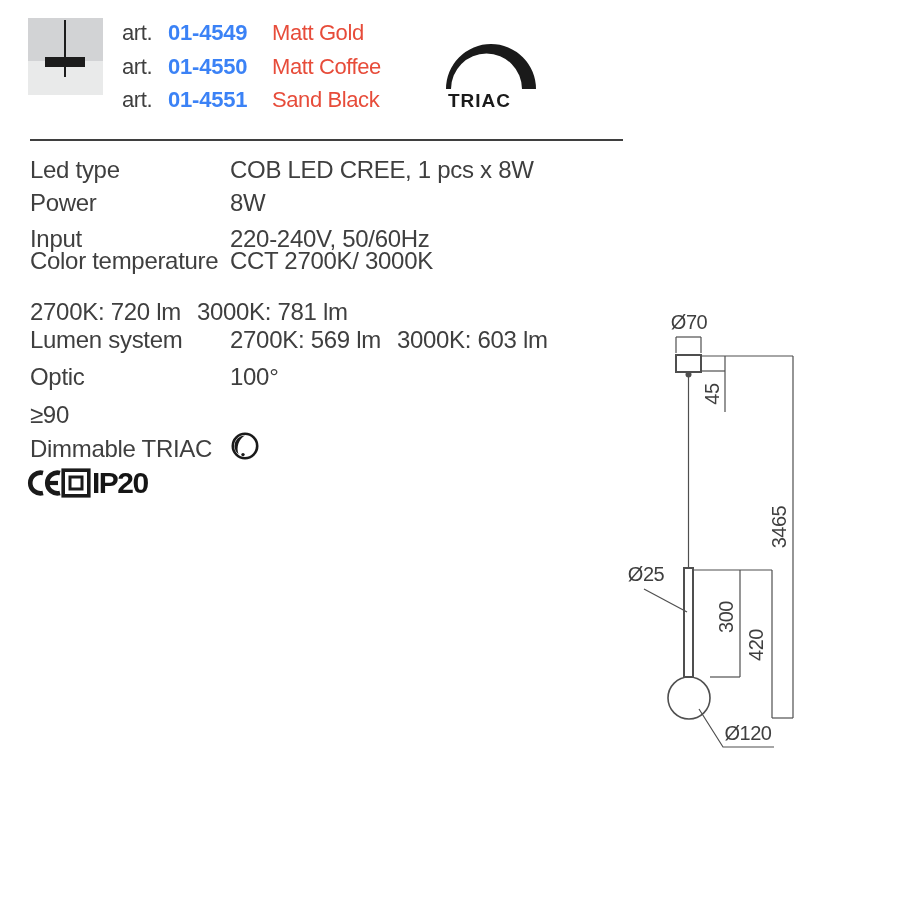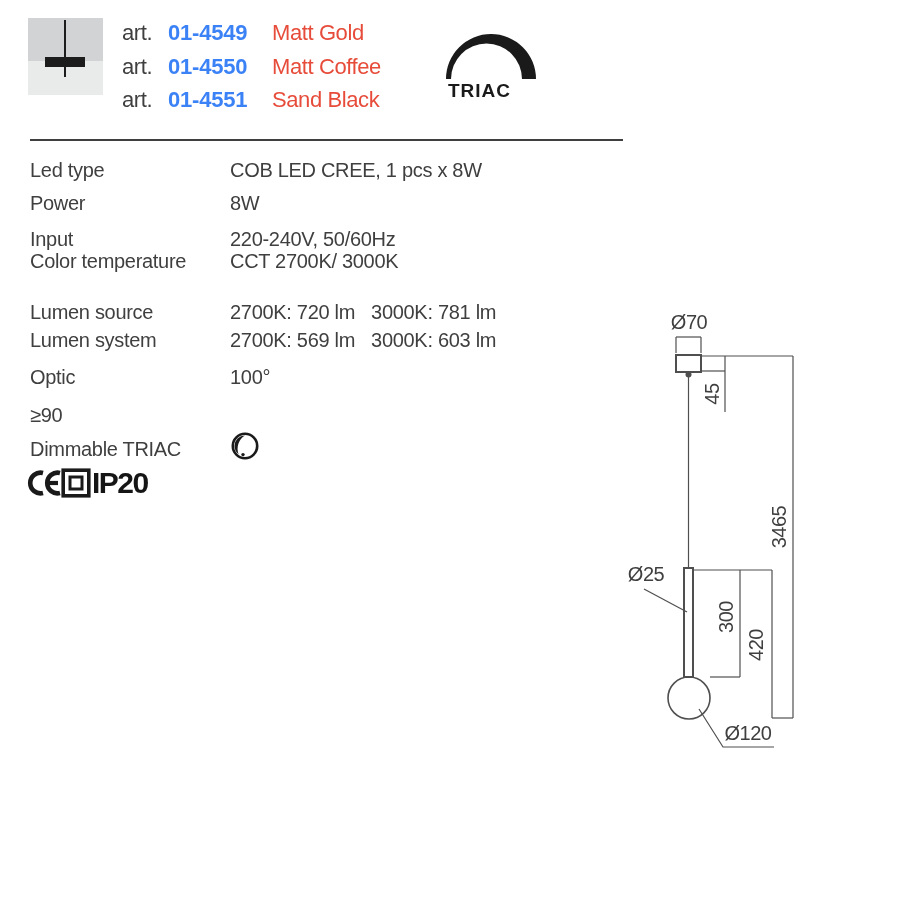--- a/index.html
+++ b/index.html
@@ -13,28 +13,28 @@
   .thumb{position:absolute;left:28px;top:18px;width:75px;height:77px;}
   .thumb-top{position:absolute;left:0;top:0;width:75px;height:43px;background:#d2d3d5;}
   .thumb-bottom{position:absolute;left:0;top:43px;width:75px;height:34px;background:#e9eaea;}
   .thumb-rod{position:absolute;left:36px;top:2px;width:2px;height:57px;background:#1c1c1c;}
   .thumb-bar{position:absolute;left:17px;top:39px;width:40px;height:10px;background:#1c1c1c;}
   .art-row{position:absolute;left:122px;height:24px;display:flex;align-items:center;
     font-size:22px;letter-spacing:-0.4px;white-space:nowrap;}
   .art-prefix{color:#3f3f3f;width:46px;}
   .art-code{color:#3b82f6;font-weight:bold;width:104px;letter-spacing:-0.2px;}
   .art-finish{color:#e74c3a;}
-  .triac{position:absolute;left:444px;top:30px;width:96px;height:76px;}
+  .triac{position:absolute;left:444px;top:40px;width:96px;height:76px;}
   .triac svg{position:absolute;left:0;top:0;}
   .triac-text{position:absolute;left:4px;top:50px;font-size:19px;font-weight:bold;
     color:#1a1a1a;letter-spacing:1px;}
   .divider{position:absolute;left:30px;top:139px;width:593px;height:2px;background:#3f3f3f;}
   
   .spec-row{position:absolute;left:30px;display:flex;align-items:center;
-    transform:translateY(-50%);font-size:20px;letter-spacing:-0.3px;white-space:nowrap;}
+    transform:translateY(-50%);font-size:24px;letter-spacing:-0.3px;white-space:nowrap;}
   .spec-label{width:200px;flex:0 0 200px;}
   .spec-value2{margin-left:16px;}
   .dim-icon{margin-top:-6px;}
   
   .certs{position:absolute;left:25px;top:468px;height:30px;display:flex;align-items:center;}
   .certs svg{display:block;}
   .ip-text{font-size:30px;font-weight:bold;color:#151515;letter-spacing:-1.5px;
     margin-left:1px;line-height:30px;}
   
   .drawing-svg{position:absolute;left:0;top:0;pointer-events:none;}
@@ -89,21 +89,20 @@
   </div>
   <div class="spec-row" style="top:239px;">
     <span class="spec-label">Input</span>
     <span class="spec-value">220-240V, 50/60Hz</span>
   </div>
   <div class="spec-row" style="top:261px;">
     <span class="spec-label">Color temperature</span>
     <span class="spec-value">CCT 2700K/ 3000K</span>
   </div>
   <div class="spec-row" style="top:312px;">
-    <span class="spec-label">Lumen source</span>
     <span class="spec-value">2700K: 720 lm</span>
     <span class="spec-value2">3000K: 781 lm</span>
   </div>
   <div class="spec-row" style="top:340px;">
     <span class="spec-label">Lumen system</span>
     <span class="spec-value">2700K: 569 lm</span>
     <span class="spec-value2">3000K: 603 lm</span>
   </div>
   <div class="spec-row" style="top:377px;">
     <span class="spec-label">Optic</span>

